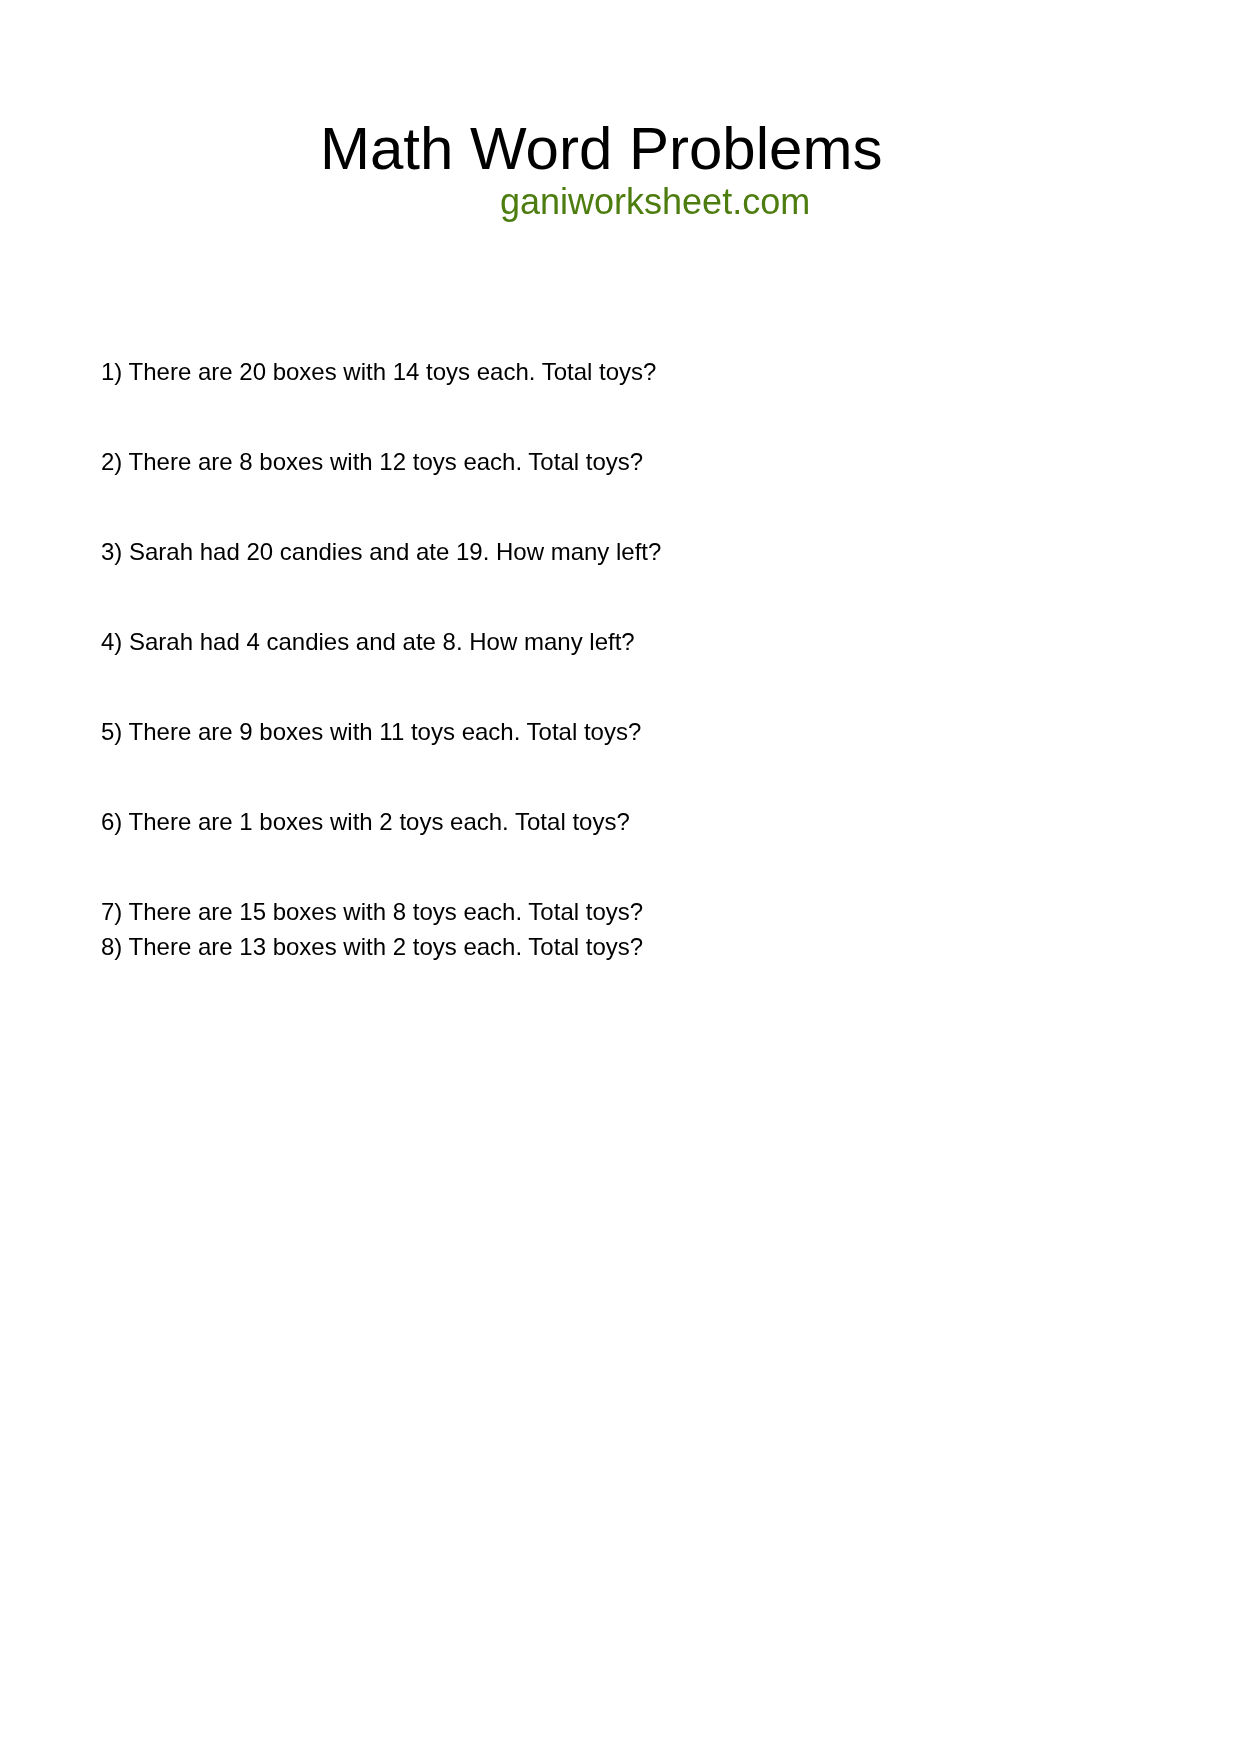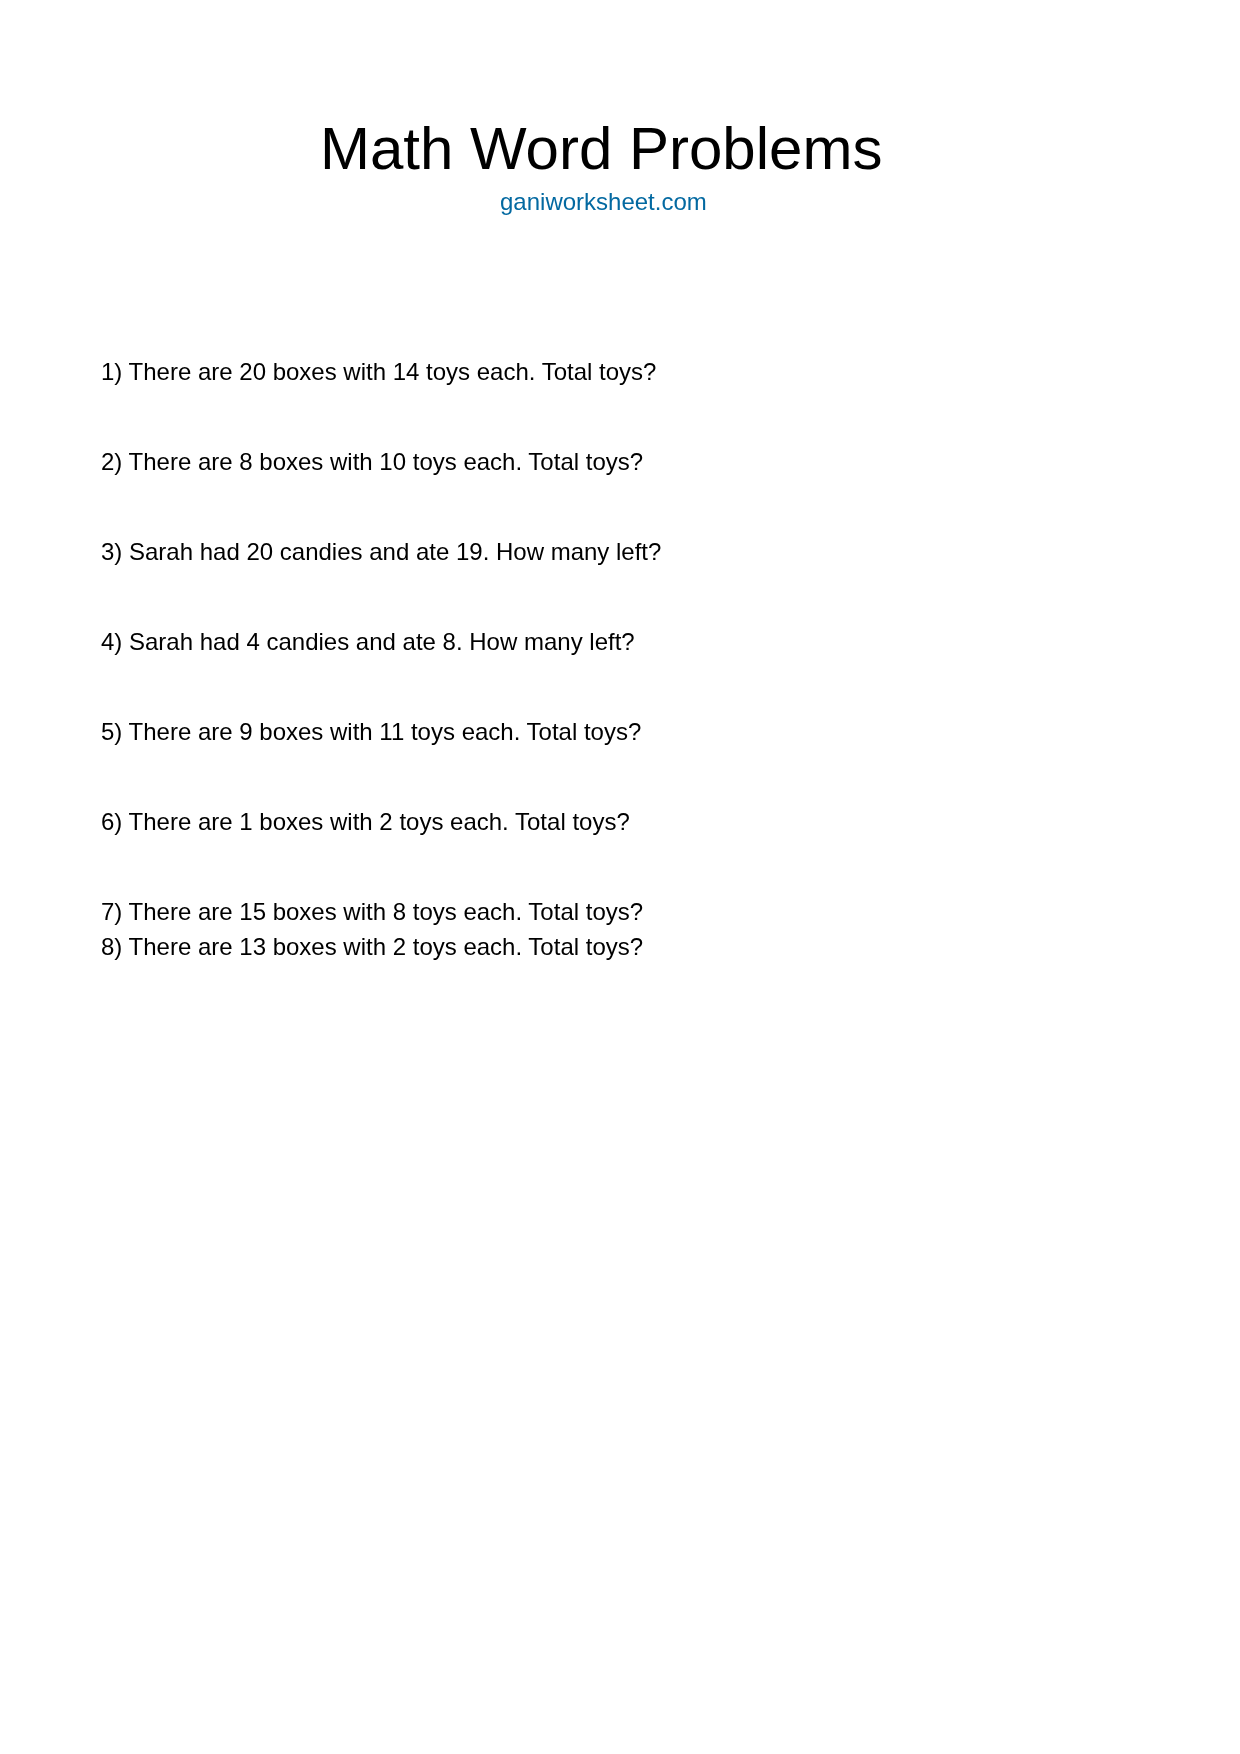--- a/index.html
+++ b/index.html
@@ -1,32 +1,32 @@
 <!DOCTYPE html>
 <html><head>
 <meta charset="utf-8">
 <style>
   html, body { margin: 0; padding: 0; background: #ffffff; }
   body { width: 1240px; height: 1754px; position: relative; overflow: hidden;
          font-family: "Liberation Sans", sans-serif; color: #000; }
   .title { position: absolute; left: 304px; top: 98px; font-size: 60px;
            line-height: 70px; white-space: nowrap; margin: 16px; font-weight: normal; }
-  .subtitle { position: absolute; left: 500px; top: 182px; font-size: 24px;
-              line-height: 40px; color: #0369a1; white-space: nowrap; }
+  .subtitle { position: absolute; left: 500px; top: 182px; font-size: 36px;
+              line-height: 40px; color: #4d7c0f; white-space: nowrap; }
   .problems { position: absolute; left: 101px; top: 0; margin: 0; padding: 0; list-style: none; }
   .problem { position: absolute; left: 0; font-size: 24px; line-height: 40px; white-space: nowrap; }
 </style>
 </head>
 <body>
 
 <h1 class="title">Math Word Problems</h1>
 <div class="subtitle">ganiworksheet.com</div>
 
 <ol class="problems">
   <li class="problem" style="top:352px"><span>1)</span> <span>There are 20 boxes with 14 toys each. Total toys?</span></li>
-  <li class="problem" style="top:442px"><span>2)</span> <span>There are 8 boxes with 10 toys each. Total toys?</span></li>
+  <li class="problem" style="top:442px"><span>2)</span> <span>There are 8 boxes with 12 toys each. Total toys?</span></li>
   <li class="problem" style="top:532px"><span>3)</span> <span>Sarah had 20 candies and ate 19. How many left?</span></li>
   <li class="problem" style="top:622px"><span>4)</span> <span>Sarah had 4 candies and ate 8. How many left?</span></li>
   <li class="problem" style="top:712px"><span>5)</span> <span>There are 9 boxes with 11 toys each. Total toys?</span></li>
   <li class="problem" style="top:802px"><span>6)</span> <span>There are 1 boxes with 2 toys each. Total toys?</span></li>
   <li class="problem" style="top:892px"><span>7)</span> <span>There are 15 boxes with 8 toys each. Total toys?</span></li>
   <li class="problem" style="top:927px"><span>8)</span> <span>There are 13 boxes with 2 toys each. Total toys?</span></li>
 </ol>
 
 </body></html>

